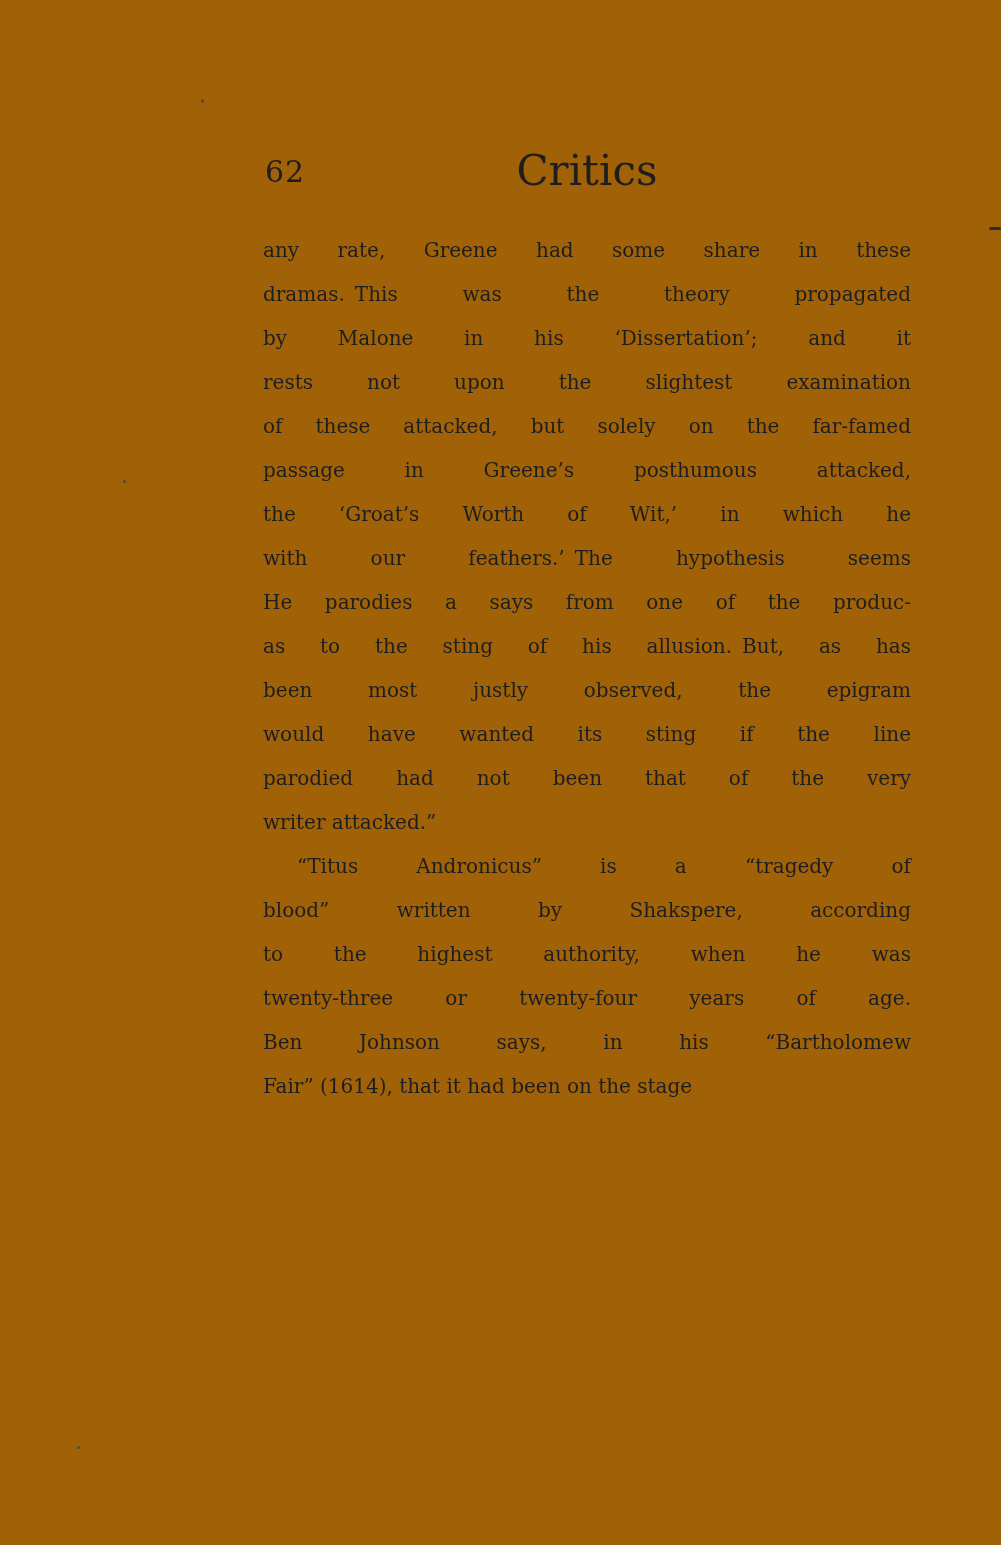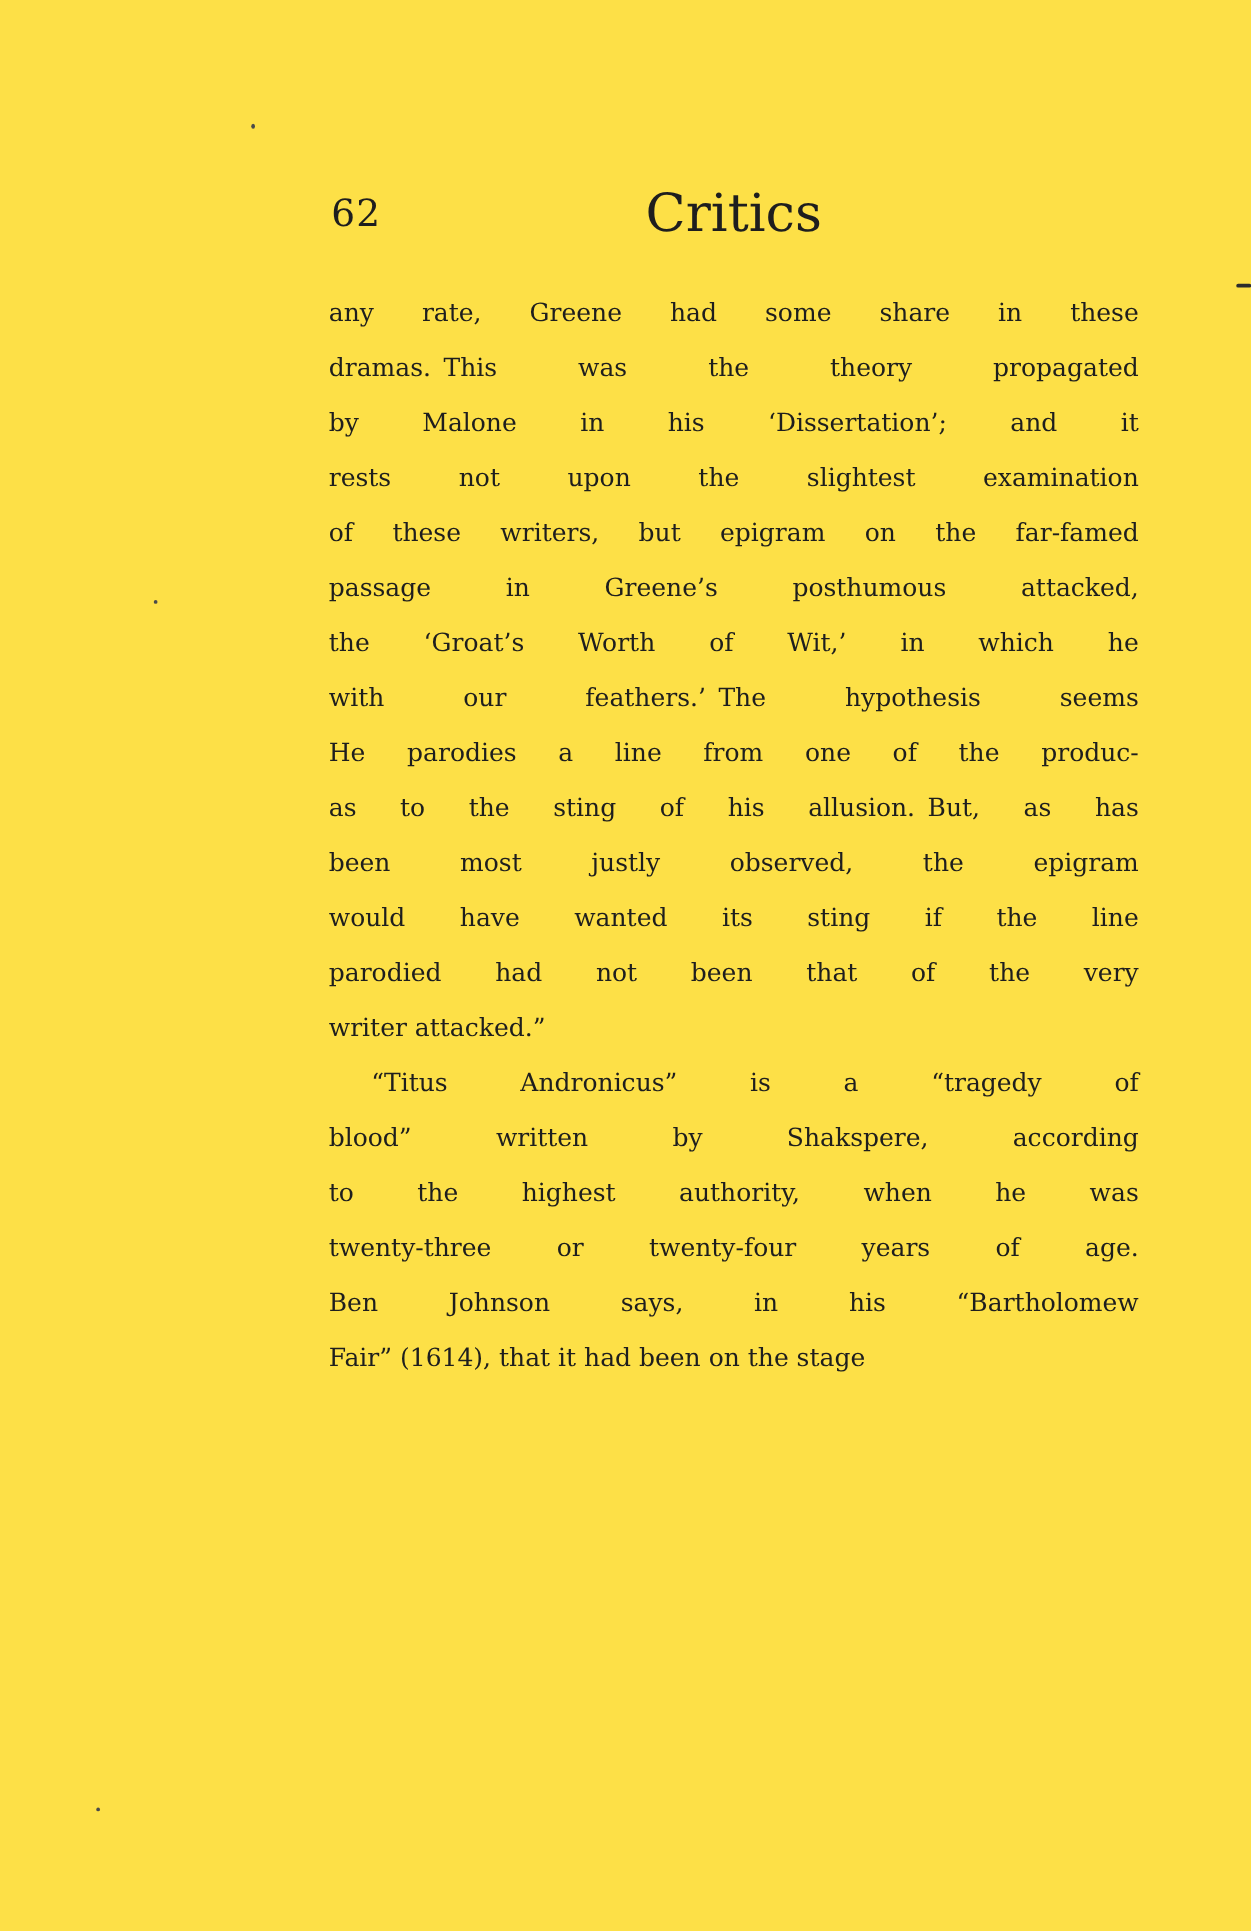--- a/index.html
+++ b/index.html
@@ -5,21 +5,21 @@
   html, body {
     margin: 0;
     padding: 0;
     background: #e9e9e6;
   }
   .page {
     position: relative;
     width: 1001px;
     height: 1545px;
     margin: 0 auto;
-    background: #fde047;
+    background: #a16207;
     color: #1e1e1e;
     font-family: "DejaVu Serif", "Liberation Serif", serif;
     overflow: hidden;
   }
   .text-block {
     position: absolute;
     left: 263px;
     top: 146px;
     width: 648px;
   }
@@ -92,27 +92,27 @@
     <div class="header-row">
       <span class="page-number">62</span>
       <span class="page-title">Critics</span>
     </div>
     <div class="body-text" id="body-text">
         <div class="para">
           <div class="line">any rate, Greene had some share in these</div>
           <div class="line">dramas. This was the theory propagated</div>
           <div class="line">by Malone in his ‘Dissertation’; and it</div>
           <div class="line">rests not upon the slightest examination</div>
-          <div class="line">of these writers, but epigram on the far-famed</div>
+          <div class="line">of these attacked, but solely on the far-famed</div>
           <div class="line">passage in Greene’s posthumous attacked,</div>
           <div class="line">the ‘Groat’s Worth of Wit,’ in which he</div>
           <div class="line">with our feathers.’ The hypothesis seems</div>
         </div>
         <div class="para">
-          <div class="line">He parodies a line from one of the produc-</div>
+          <div class="line">He parodies a says from one of the produc-</div>
           <div class="line">as to the sting of his allusion. But, as has</div>
           <div class="line">been most justly observed, the epigram</div>
           <div class="line">would have wanted its sting if the line</div>
           <div class="line">parodied had not been that of the very</div>
           <div class="line last">writer attacked.”</div>
         </div>
         <div class="para">
           <div class="line first-indent">“Titus Andronicus” is a “tragedy of</div>
           <div class="line">blood” written by Shakspere, according</div>
           <div class="line">to the highest authority, when he was</div>

